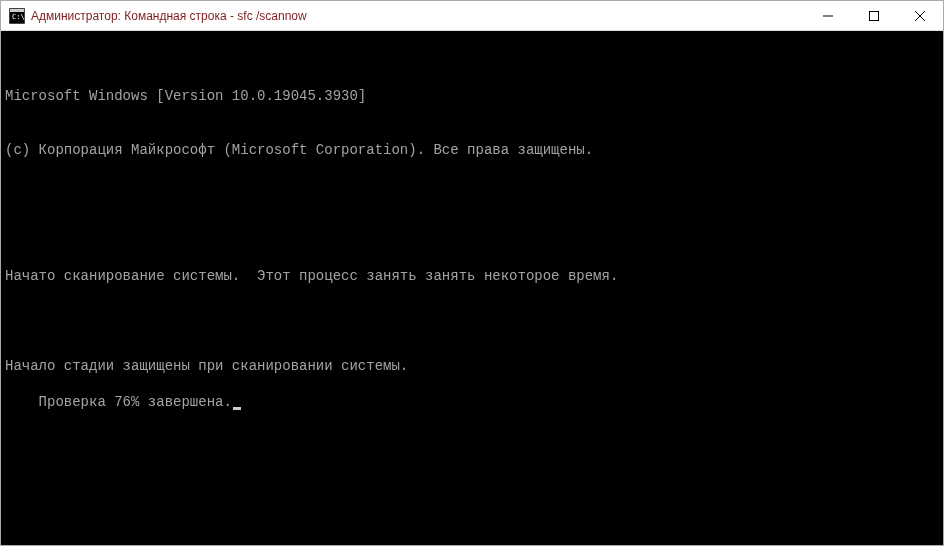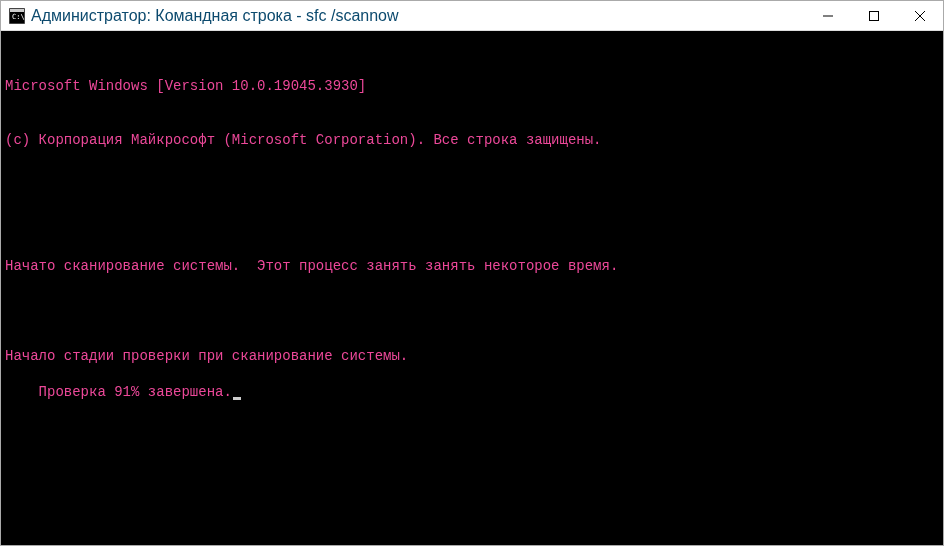--- a/index.html
+++ b/index.html
@@ -37,22 +37,22 @@
       display: flex;
       align-items: center;
       justify-content: center;
     }
     .titlebar-icon svg {
       width: 16px;
       height: 16px;
     }
     .titlebar-title {
       flex: 1;
-      font-size: 16px;
-      color: #0c4a6e;
+      font-size: 12px;
+      color: #7f1d1d;
       white-space: nowrap;
       overflow: hidden;
     }
     .titlebar-controls {
       display: flex;
       height: 100%;
     }
     .titlebar-btn {
       width: 46px;
       height: 100%;
@@ -63,25 +63,25 @@
       border: none;
       cursor: pointer;
     }
     .titlebar-btn svg {
       width: 10px;
       height: 10px;
     }
     .terminal {
       flex: 1;
       background: #000;
-      padding: 10px 4px;
+      padding: 20px 4px;
       font-family: Consolas, "Courier New", monospace;
       font-size: 14px;
       line-height: 18px;
-      color: #ec4899;
+      color: #a3a3a3;
       overflow: hidden;
       white-space: pre-wrap;
     }
     .terminal-line {
       white-space: pre-wrap;
     }
     .cursor {
       display: inline-block;
       width: 8px;
       height: 3px;
@@ -118,21 +118,21 @@
       <button class="titlebar-btn close">
         <svg viewBox="0 0 10 10">
           <line x1="0" y1="0" x2="10" y2="10" stroke="#000" stroke-width="1"></line>
           <line x1="10" y1="0" x2="0" y2="10" stroke="#000" stroke-width="1"></line>
         </svg>
       </button>
     </div>
   </div>
   <div class="terminal">
     <div class="terminal-line">Microsoft Windows [Version 10.0.19045.3930]</div>
-    <div class="terminal-line">(c) Корпорация Майкрософт (Microsoft Corporation). Все строка защищены.</div>
+    <div class="terminal-line">(c) Корпорация Майкрософт (Microsoft Corporation). Все права защищены.</div>
     <div class="terminal-line"></div>
     <div class="terminal-line"></div>
     <div class="terminal-line">Начато сканирование системы.  Этот процесс занять занять некоторое время.</div>
     <div class="terminal-line"></div>
-    <div class="terminal-line">Начало стадии проверки при сканирование системы.</div>
-    <span class="terminal-line">Проверка 91% завершена.</span><span class="cursor"></span>
+    <div class="terminal-line">Начало стадии защищены при сканировании системы.</div>
+    <span class="terminal-line">Проверка 76% завершена.</span><span class="cursor"></span>
   </div>
 </div>
 
 </body></html>

